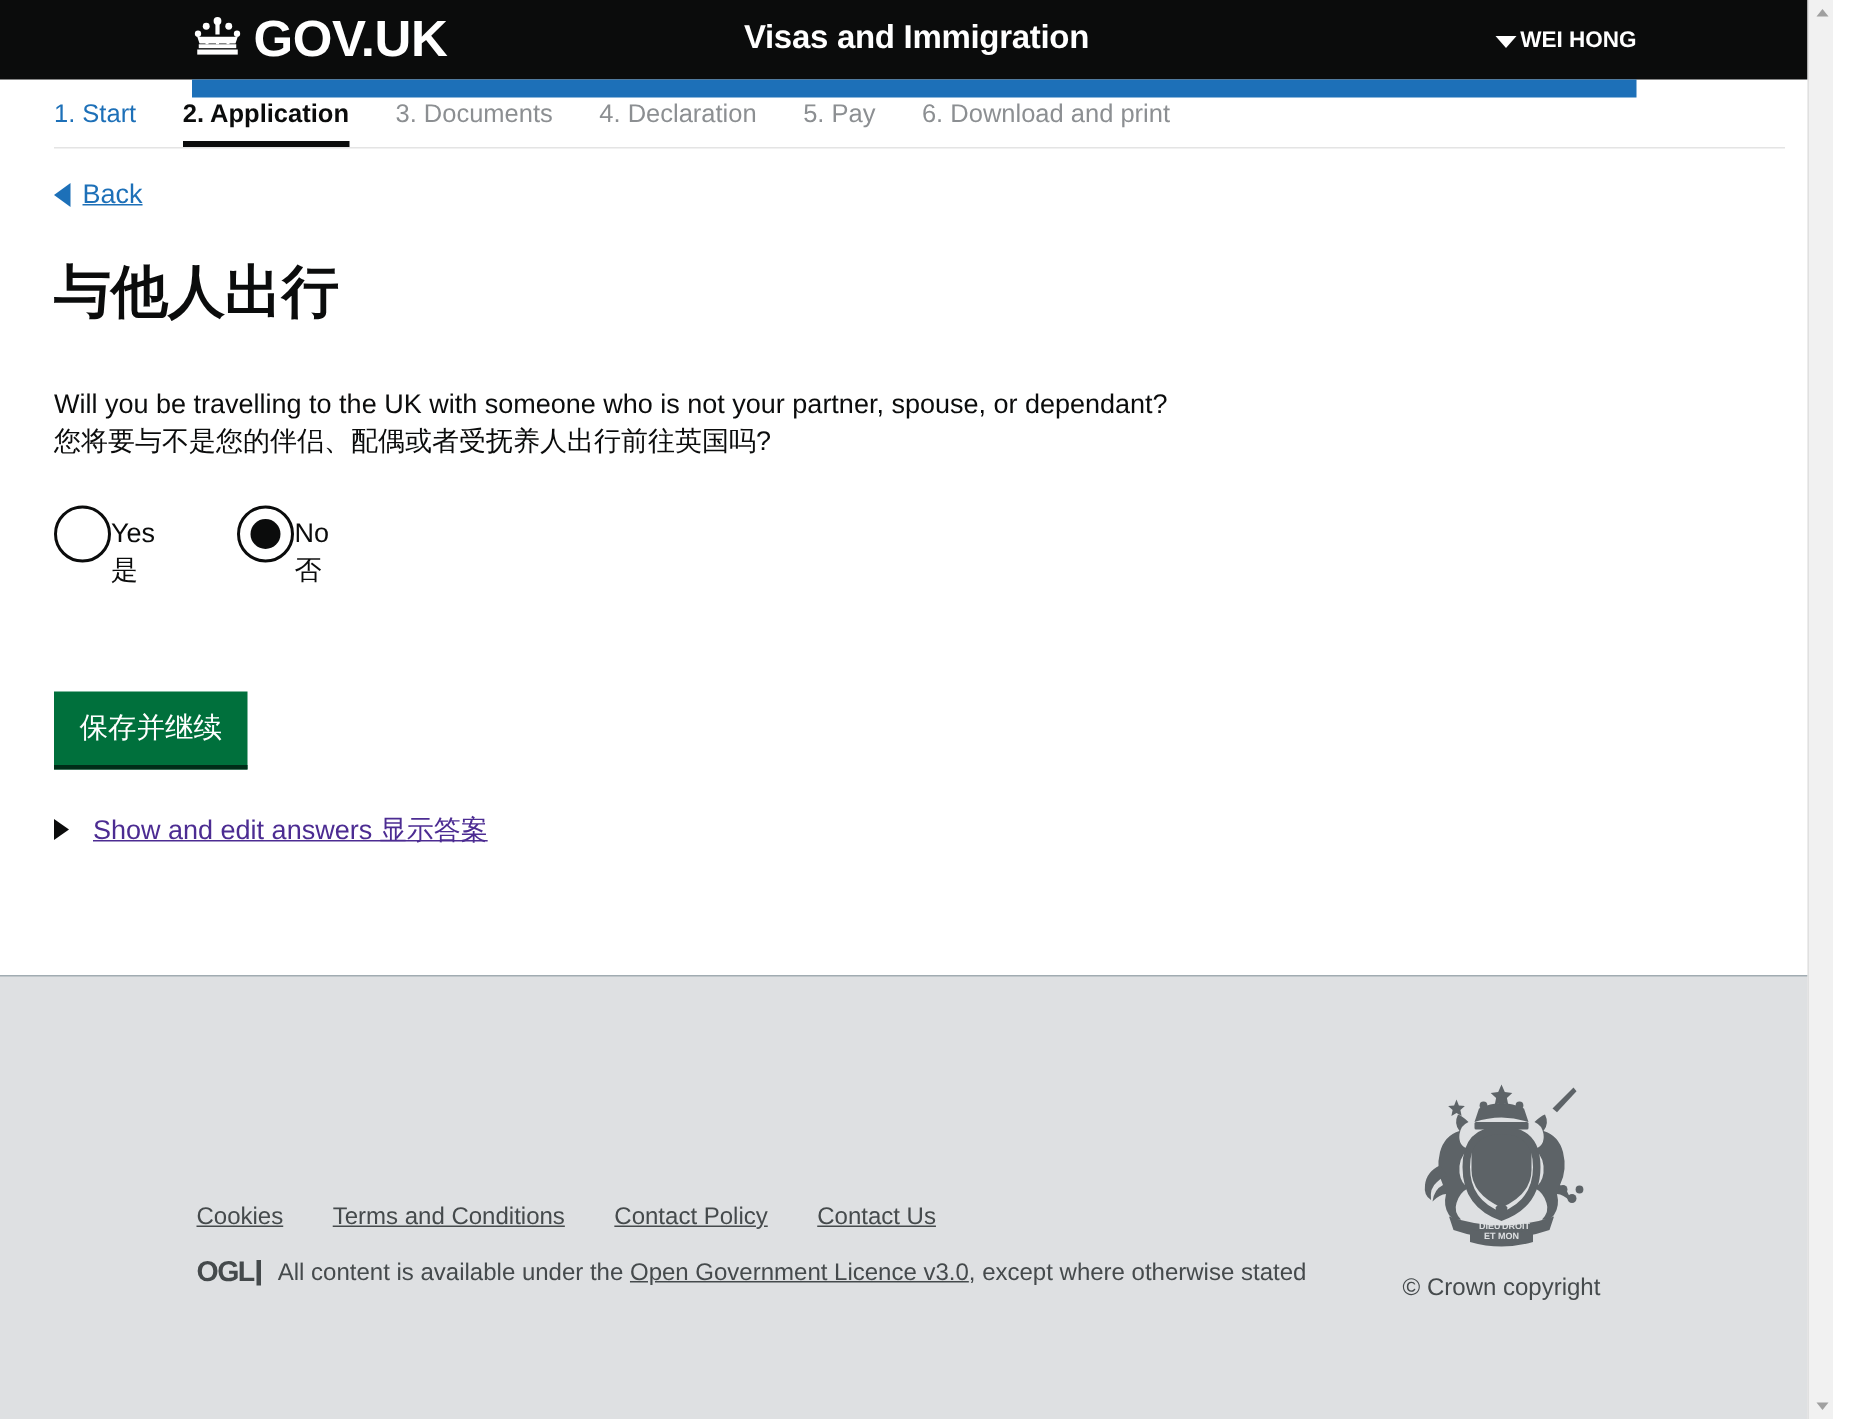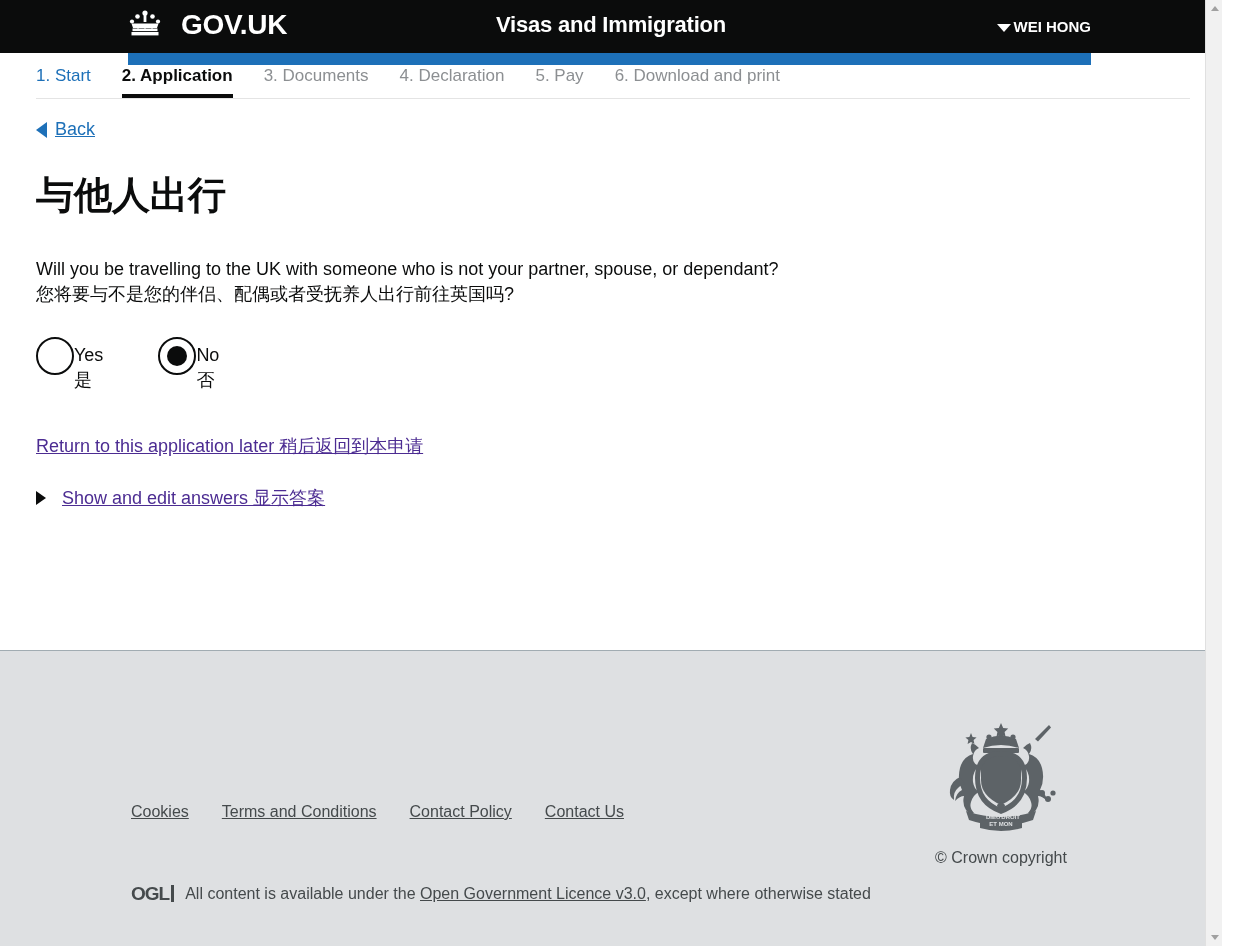--- a/index.html
+++ b/index.html
@@ -26,26 +26,25 @@
     background: #0b0c0c;
     color: #ffffff;
   }
   .brand {
     position: absolute;
     left: 128px; top: 9px;
     display: flex; align-items: center; gap: 7px;
   }
   .crown-icon { display: block; }
   .brand-text {
-    font-size: 28px;
+    font-size: 34px;
     font-weight: bold;
     letter-spacing: -0.3px;
     color: #ffffff;
     line-height: 1;
-    margin-left: 12px;
   }
   .service-name {
     position: absolute;
     left: 0; right: 0; top: 12px;
     text-align: center;
     font-size: 22px;
     font-weight: bold;
     color: #ffffff;
     letter-spacing: -0.2px;
   }
@@ -248,21 +247,20 @@
     text-decoration: underline;
     cursor: pointer;
     white-space: nowrap;
   }
   .footer-licence {
     position: absolute;
     left: 131px; top: 188px;
     display: flex;
     align-items: flex-end;
     gap: 11px;
-    margin-top: 45px;
   }
   .ogl-logo {
     display: flex;
     align-items: center;
     font-size: 19px;
     font-weight: bold;
     color: #454a4c;
     letter-spacing: -1px;
     line-height: 1;
   }
@@ -400,22 +398,24 @@
       <label class="radio-option">
         <span class="radio-circle checked"></span>
         <span class="radio-labels">
           <span>No</span>
           <span class="cn">否</span>
         </span>
       </label>
 
     </div>
 
-
-    <a class="return-link">Return to this application later 稍后返回到本申请</a>
+    <div>
+      <button class="btn-save">保存并继续</button>
+    </div>
+
 
     <div class="details-row">
       <span class="caret-right"></span>
       <span class="details-text">Show and edit answers 显示答案</span>
     </div>
 
   </div>
 
   <div class="footer">
     <div class="footer-inner">

